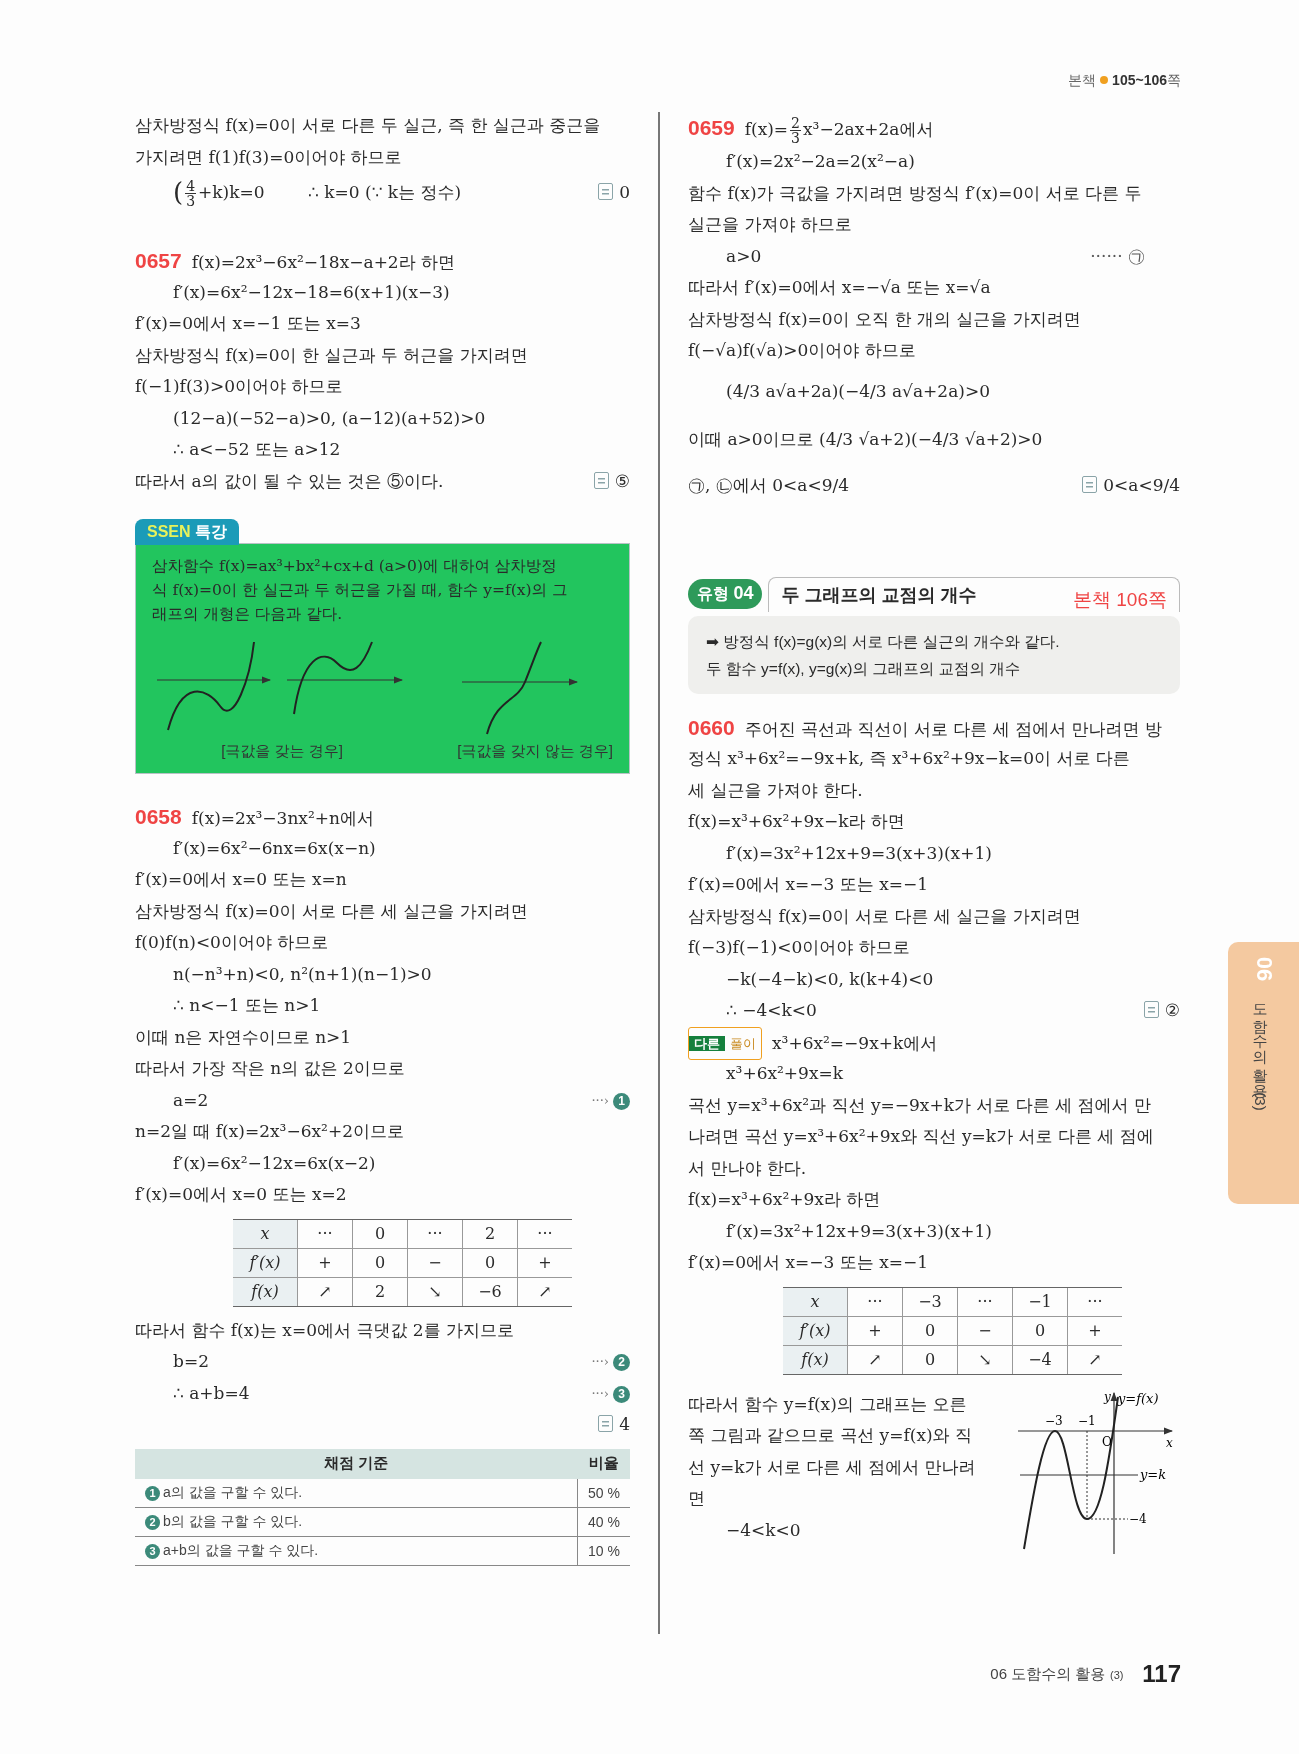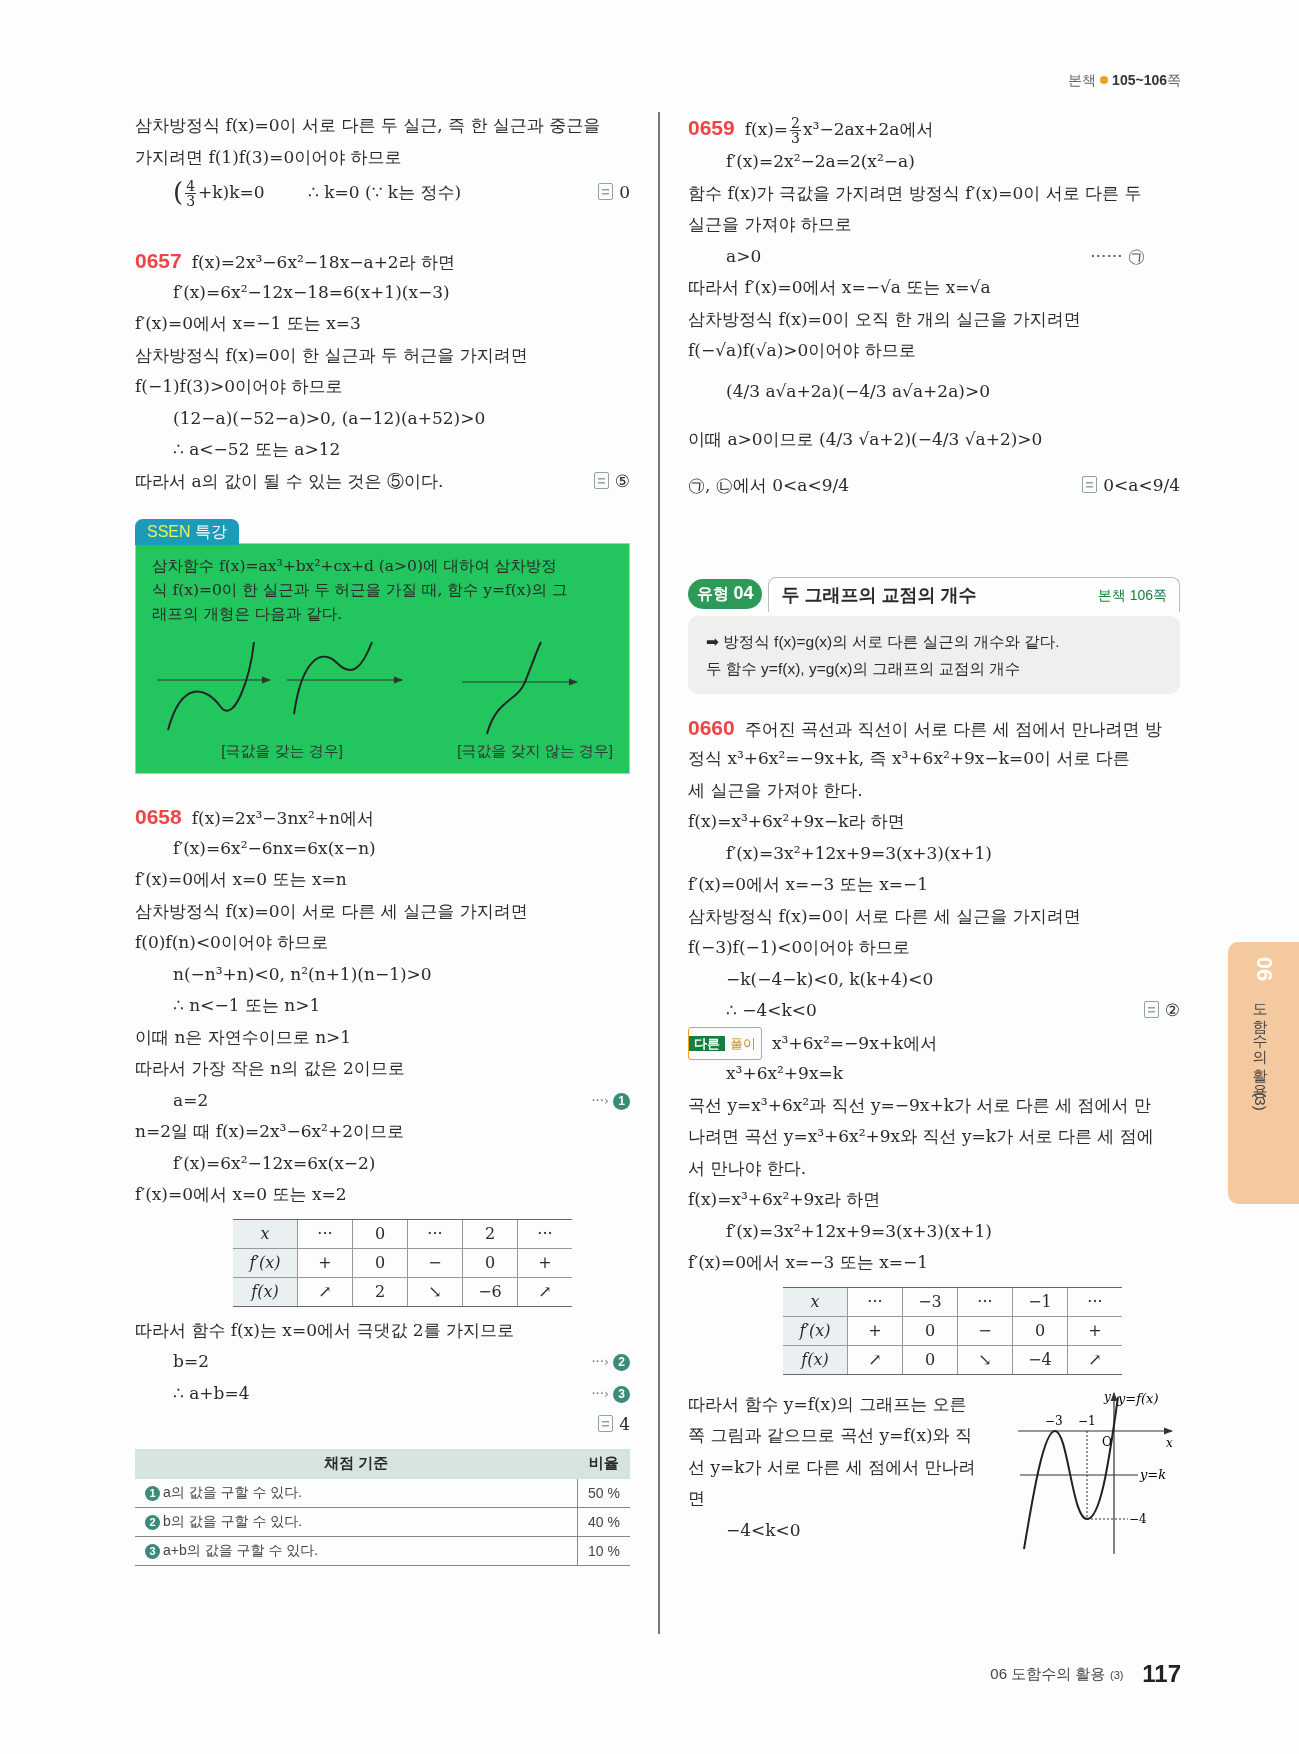--- a/index.html
+++ b/index.html
@@ -26,21 +26,21 @@
   .ans { position: absolute; right: 0; top: 0; }
   .ans-icon { display: inline-block; width: 13px; height: 15px; border: 1.5px solid #8aa4a8; border-radius: 2px; margin-right: 6px; vertical-align: -2px; background: linear-gradient(#8aa4a8,#8aa4a8) center 5px/7px 1.5px no-repeat, linear-gradient(#8aa4a8,#8aa4a8) center 9px/7px 1.5px no-repeat; }
   .mark { position: absolute; right: 0; top: 0; color: #777; font-size: 13px; }
   .mark .circ { display: inline-block; width: 17px; height: 17px; line-height: 17px; border-radius: 50%; background: #3c8a7a; color: #fff; font-family: "Liberation Sans", sans-serif; font-weight: bold; font-size: 12px; text-align: center; margin-left: 4px; }
   .ref-mark { position: absolute; right: 35px; top: 0; color: #555; }
   .frac { display: inline-block; vertical-align: middle; text-align: center; font-size: 14px; line-height: 14px; margin: 0 2px; }
   .frac span { display: block; }
   .frac .num { border-bottom: 1px solid #333; padding: 0 1px; }
   
   .ssen { position: relative; margin-top: 22px; }
-  .ssen-tab { display: inline-block; background: #1b9bb8; color: #e8f25a; font-family: "Liberation Sans", sans-serif; font-weight: normal; font-size: 16px; padding: 3px 12px 2px 12px; border-radius: 8px 8px 0 0; }
+  .ssen-tab { display: inline-block; background: #1b9bb8; color: #e8f25a; font-family: "Liberation Sans", sans-serif; font-weight: bold; font-size: 16px; padding: 3px 12px 2px 12px; border-radius: 8px 8px 0 0; }
   .ssen-tab .k { color: #fff; }
   .ssen-body { border: 1.5px solid #b8c2c6; border-radius: 0; padding: 10px 16px 12px 16px; margin-top: -2px; background: #22c55e; }
   .ssen-body p { margin: 0; line-height: 24px; font-size: 15.5px; }
   .graphs { display: flex; justify-content: space-between; margin-top: 12px; }
   .graph-caption { font-family: "Liberation Sans", sans-serif; font-size: 15px; color: #333; text-align: center; }
   
   table.vt { border-collapse: collapse; font-size: 16px; }
   table.vt td { border-top: 1px solid #999; border-bottom: 1px solid #999; border-left: 1px solid #999; height: 28px; text-align: center; min-width: 46px; padding: 0 4px; }
   table.vt td:first-child { border-left: none; background: #eaf0f2; min-width: 56px; }
   table.vt tr:first-child td { border-top: 1.5px solid #666; }
@@ -49,21 +49,21 @@
   table.score { border-collapse: collapse; width: 495px; font-family: "Liberation Sans", sans-serif; font-size: 14px; }
   table.score th { background: #d5e4e1; height: 28px; font-size: 15px; }
   table.score td { height: 26px; border-bottom: 1px solid #888; padding-left: 10px; color: #444; }
   table.score td.pct { text-align: center; width: 52px; border-left: 1px solid #888; padding: 0; }
   table.score .circ { display: inline-block; width: 15px; height: 15px; line-height: 15px; border-radius: 50%; background: #3c8a7a; color: #fff; font-weight: bold; font-size: 11px; text-align: center; margin-right: 3px; }
   
   .type-head { display: flex; align-items: center; margin-top: 70px; position: relative; }
   .type-badge { background: #2e9a5a; color: #fff; font-family: "Liberation Sans", sans-serif; font-weight: bold; font-size: 16px; padding: 4px 9px; border-radius: 16px; white-space: nowrap; }
   .type-badge .n { font-size: 18px; }
   .type-title { flex: 1; border: 1.5px solid #bbb; border-bottom: none; border-radius: 8px 8px 0 0; margin-left: 6px; padding: 5px 12px; font-family: "Liberation Sans", sans-serif; font-weight: bold; font-size: 18px; position: relative; }
-  .type-title .ref { position: absolute; right: 12px; top: 9px; font-weight: normal; font-size: 14px; color: #15803d; }
+  .type-title .ref { position: absolute; right: 12px; top: 9px; font-weight: normal; font-size: 19px; color: #ef4444; }
   .concept-box { background: #efefed; border-radius: 10px; padding: 12px 18px; margin-top: 4px; font-family: "Liberation Sans", sans-serif; font-size: 15.5px; line-height: 27px; }
   .other-badge { display: inline-block; font-family: "Liberation Sans", sans-serif; font-size: 13px; border: 1.5px solid #f0a020; border-radius: 3px; margin-right: 10px; vertical-align: 1px; }
   .other-badge .a { background: #15803d; color: #fff; font-weight: bold; padding: 0 5px; }
   .other-badge .b { color: #c98a20; padding: 0 5px; }
   .side-tab { position: absolute; left: 1228px; top: 942px; width: 71px; height: 262px; background: #f4c9a0; border-radius: 10px 0 0 10px; }
   .side-tab .num { position: absolute; top: 14px; left: 24px; font-family: "Liberation Sans", sans-serif; font-weight: bold; font-size: 22px; color: #fff; transform: rotate(90deg); transform-origin: center; }
   .side-tab .label { position: absolute; top: 52px; left: 22px; writing-mode: vertical-rl; font-family: "Liberation Sans", sans-serif; font-size: 15px; color: #444; }
   .footer { position: absolute; top: 1660px; right: 118px; font-family: "Liberation Sans", sans-serif; color: #444; }
   .footer .title { font-size: 15px; }
   .footer .sub { font-size: 11px; }

